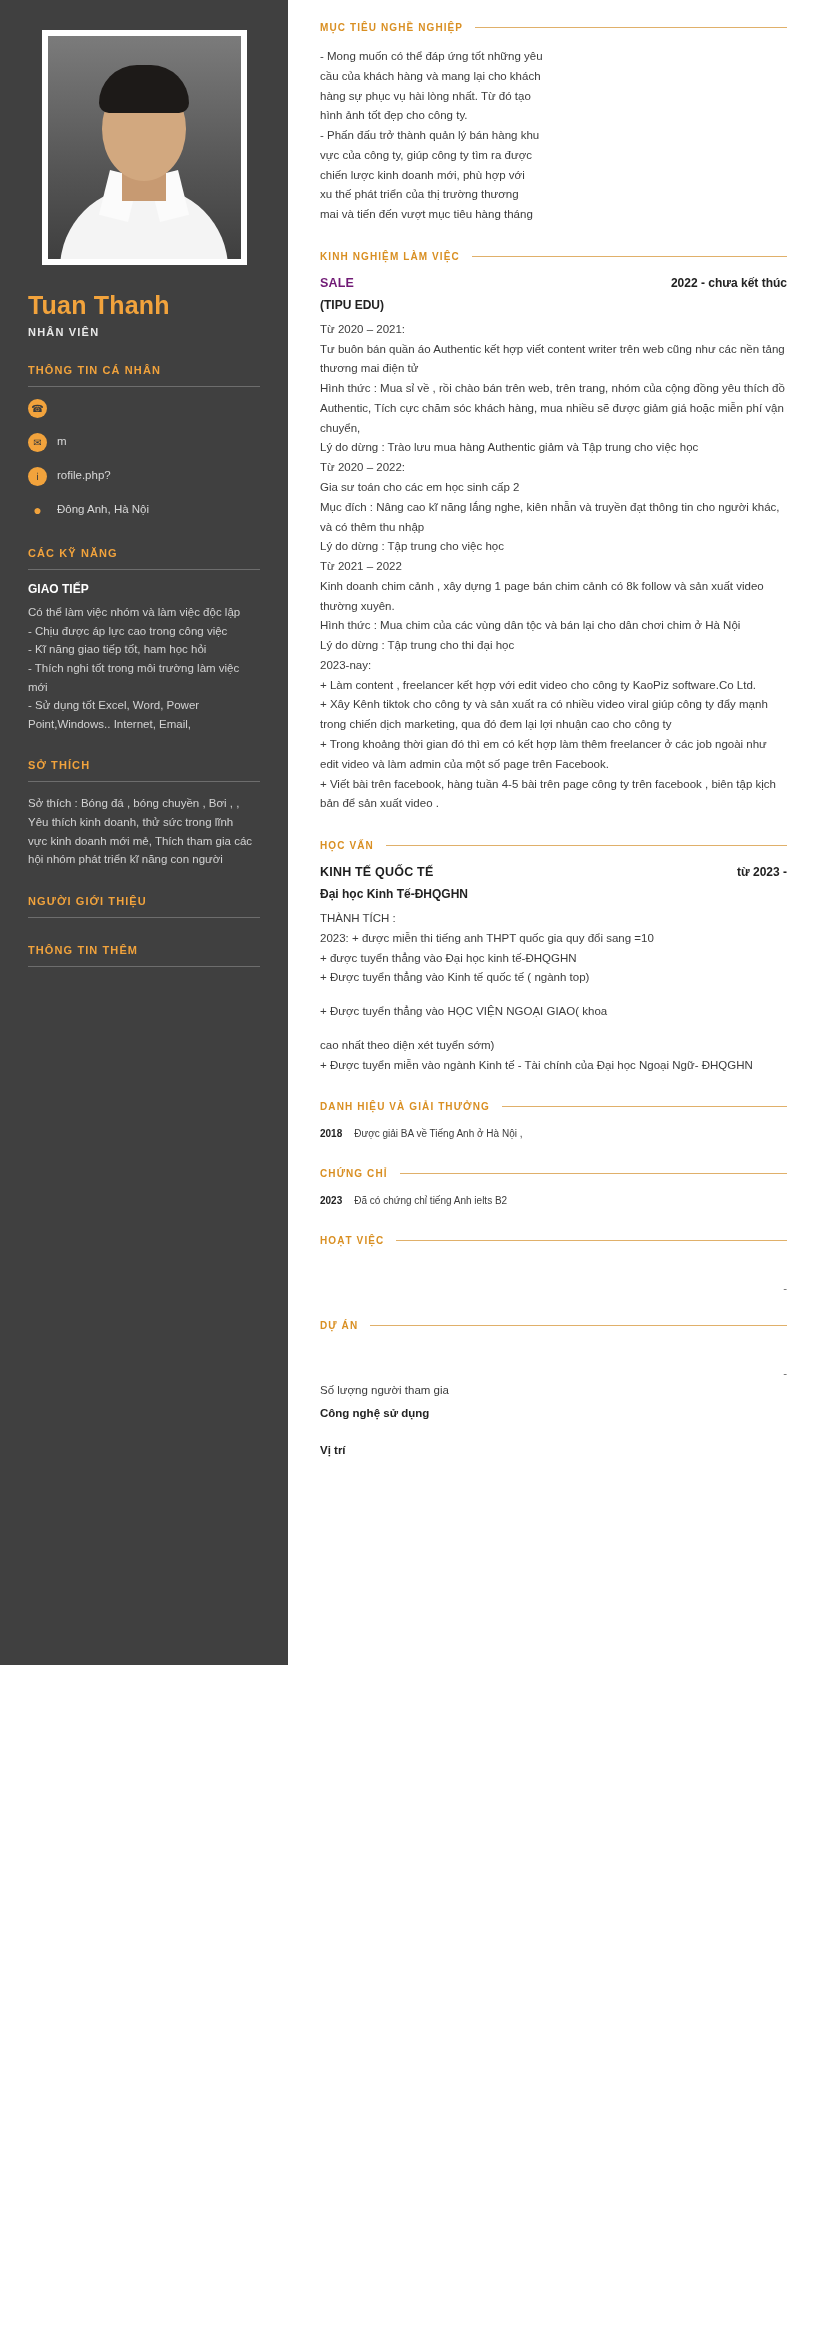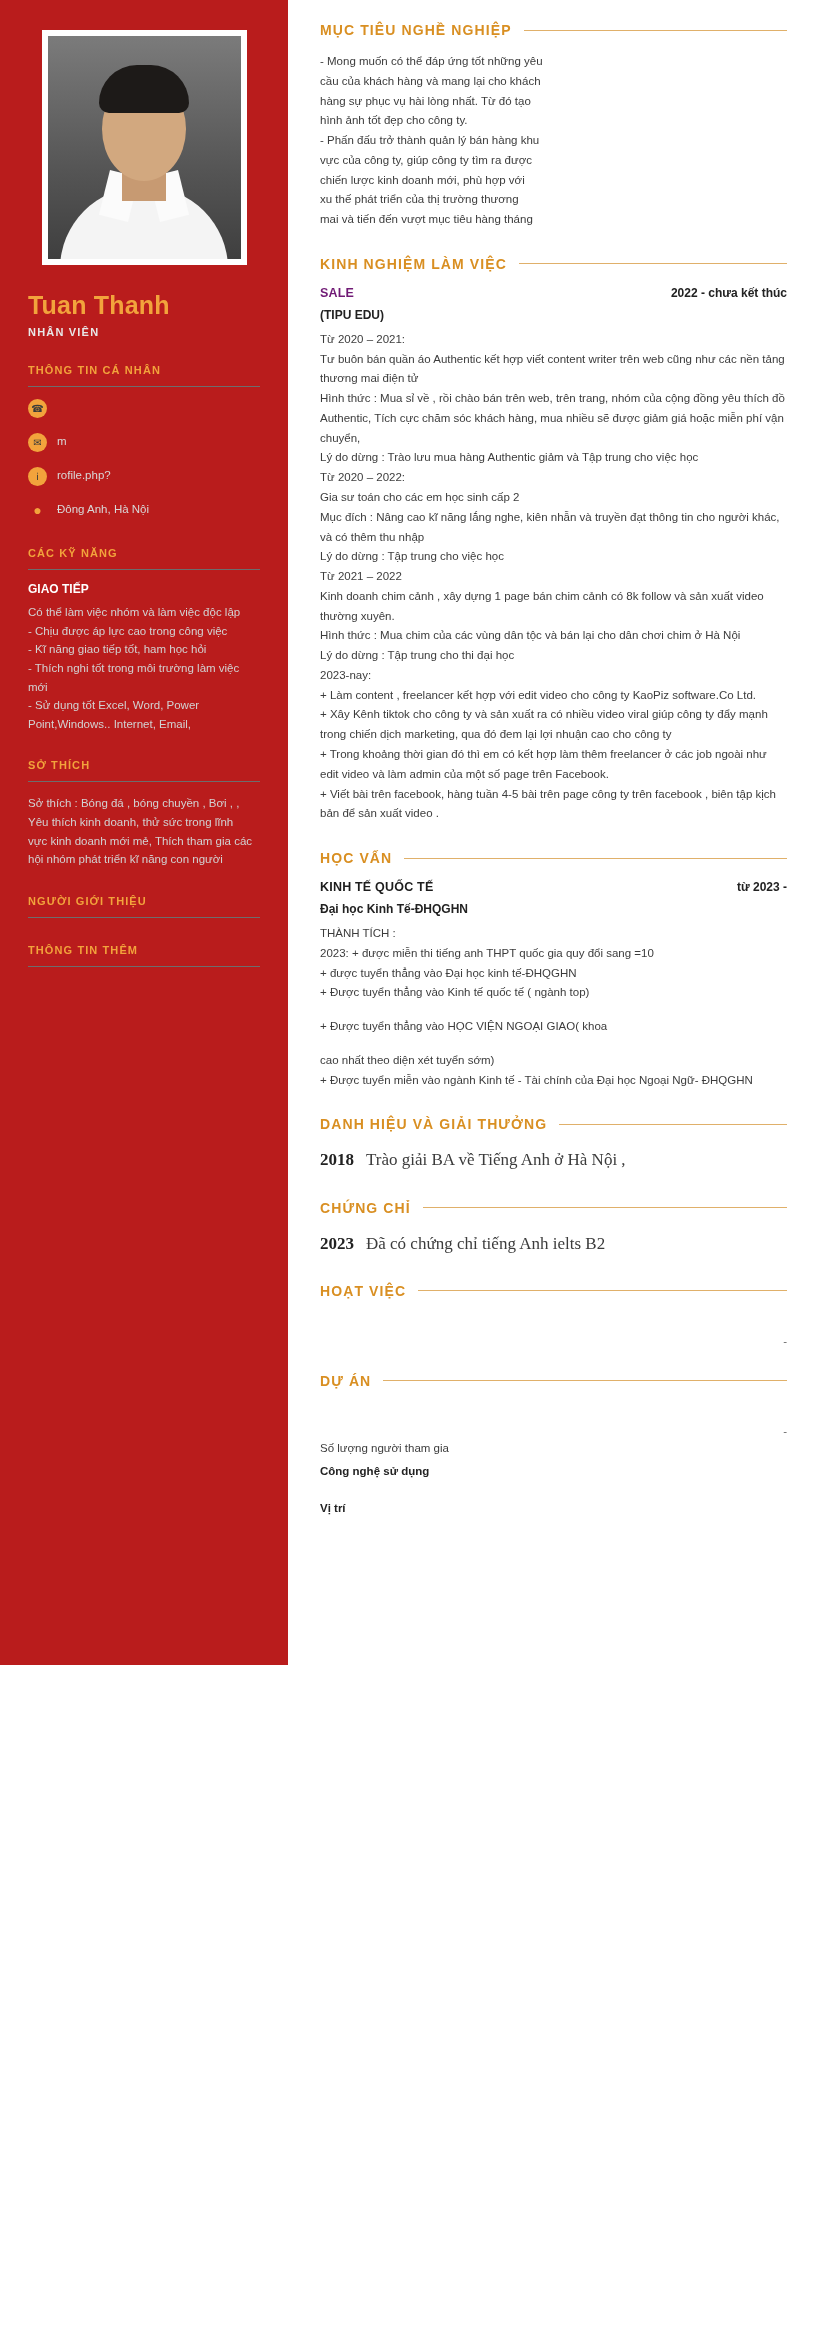--- a/index.html
+++ b/index.html
@@ -20,21 +20,21 @@
     background: #fff;
   }
   .cv-inner {
     display: flex;
     width: 827px;
     align-items: stretch;
   }
   
   .sidebar {
     width: 288px;
-    background: #b91c1c;
+    background: #404040;
     color: #cfcfcf;
     padding: 30px 28px 40px 28px;
     min-height: 1665px;
   }
   .photo-frame {
     width: 205px;
     height: 235px;
     margin: 0 auto 26px auto;
     background: #ffffff;
     padding: 6px;
@@ -160,21 +160,21 @@
   }
   .sec-head {
     display: flex;
     align-items: center;
     gap: 12px;
     margin: 26px 0 14px 0;
   }
   .sec-head:first-child { margin-top: 0; }
   .sec-title {
     color: #d98f22;
-    font-size: 14px;
+    font-size: 10px;
     font-weight: bold;
     letter-spacing: 1.1px;
     white-space: nowrap;
   }
   .sec-line {
     flex: 1;
     height: 1px;
     background: #e0b06a;
   }
   .para {
@@ -207,25 +207,24 @@
   .entry-sub {
     font-size: 12px;
     font-weight: bold;
     color: #222;
     margin-bottom: 8px;
   }
   .edu-title { color:#1d1d1d; }
   .award-row {
     display: flex;
     gap: 12px;
-    font-size: 17px;
+    font-size: 10px;
     color: #3c3c3c;
     line-height: 1.6;
     margin-bottom: 4px;
-    font-family: Liberation Serif, serif;
   }
   .award-year { font-weight: bold; color: #222; white-space: nowrap; }
   .dash-right {
     text-align: right;
     font-size: 11.5px;
     color: #666;
     padding-top: 22px;
   }
   .proj-line {
     font-size: 11.5px;
@@ -365,21 +364,21 @@
         <p class="para" style="margin-top:14px;">cao nhất theo diện xét tuyển sớm)
 + Được tuyển miễn vào ngành Kinh tế - Tài chính của Đại học Ngoại Ngữ- ĐHQGHN</p>
       </div>
 
       <div class="sec-head">
         <span class="sec-title">DANH HIỆU VÀ GIẢI THƯỞNG</span>
         <span class="sec-line"></span>
       </div>
       <div class="award-row">
         <span class="award-year">2018</span>
-        <span>Trào giải BA về Tiếng Anh ở Hà Nội ,</span>
+        <span>Được giải BA về Tiếng Anh ở Hà Nội ,</span>
       </div>
 
       <div class="sec-head">
         <span class="sec-title">CHỨNG CHỈ</span>
         <span class="sec-line"></span>
       </div>
       <div class="award-row">
         <span class="award-year">2023</span>
         <span>Đã có chứng chỉ tiếng Anh ielts B2</span>
       </div>

